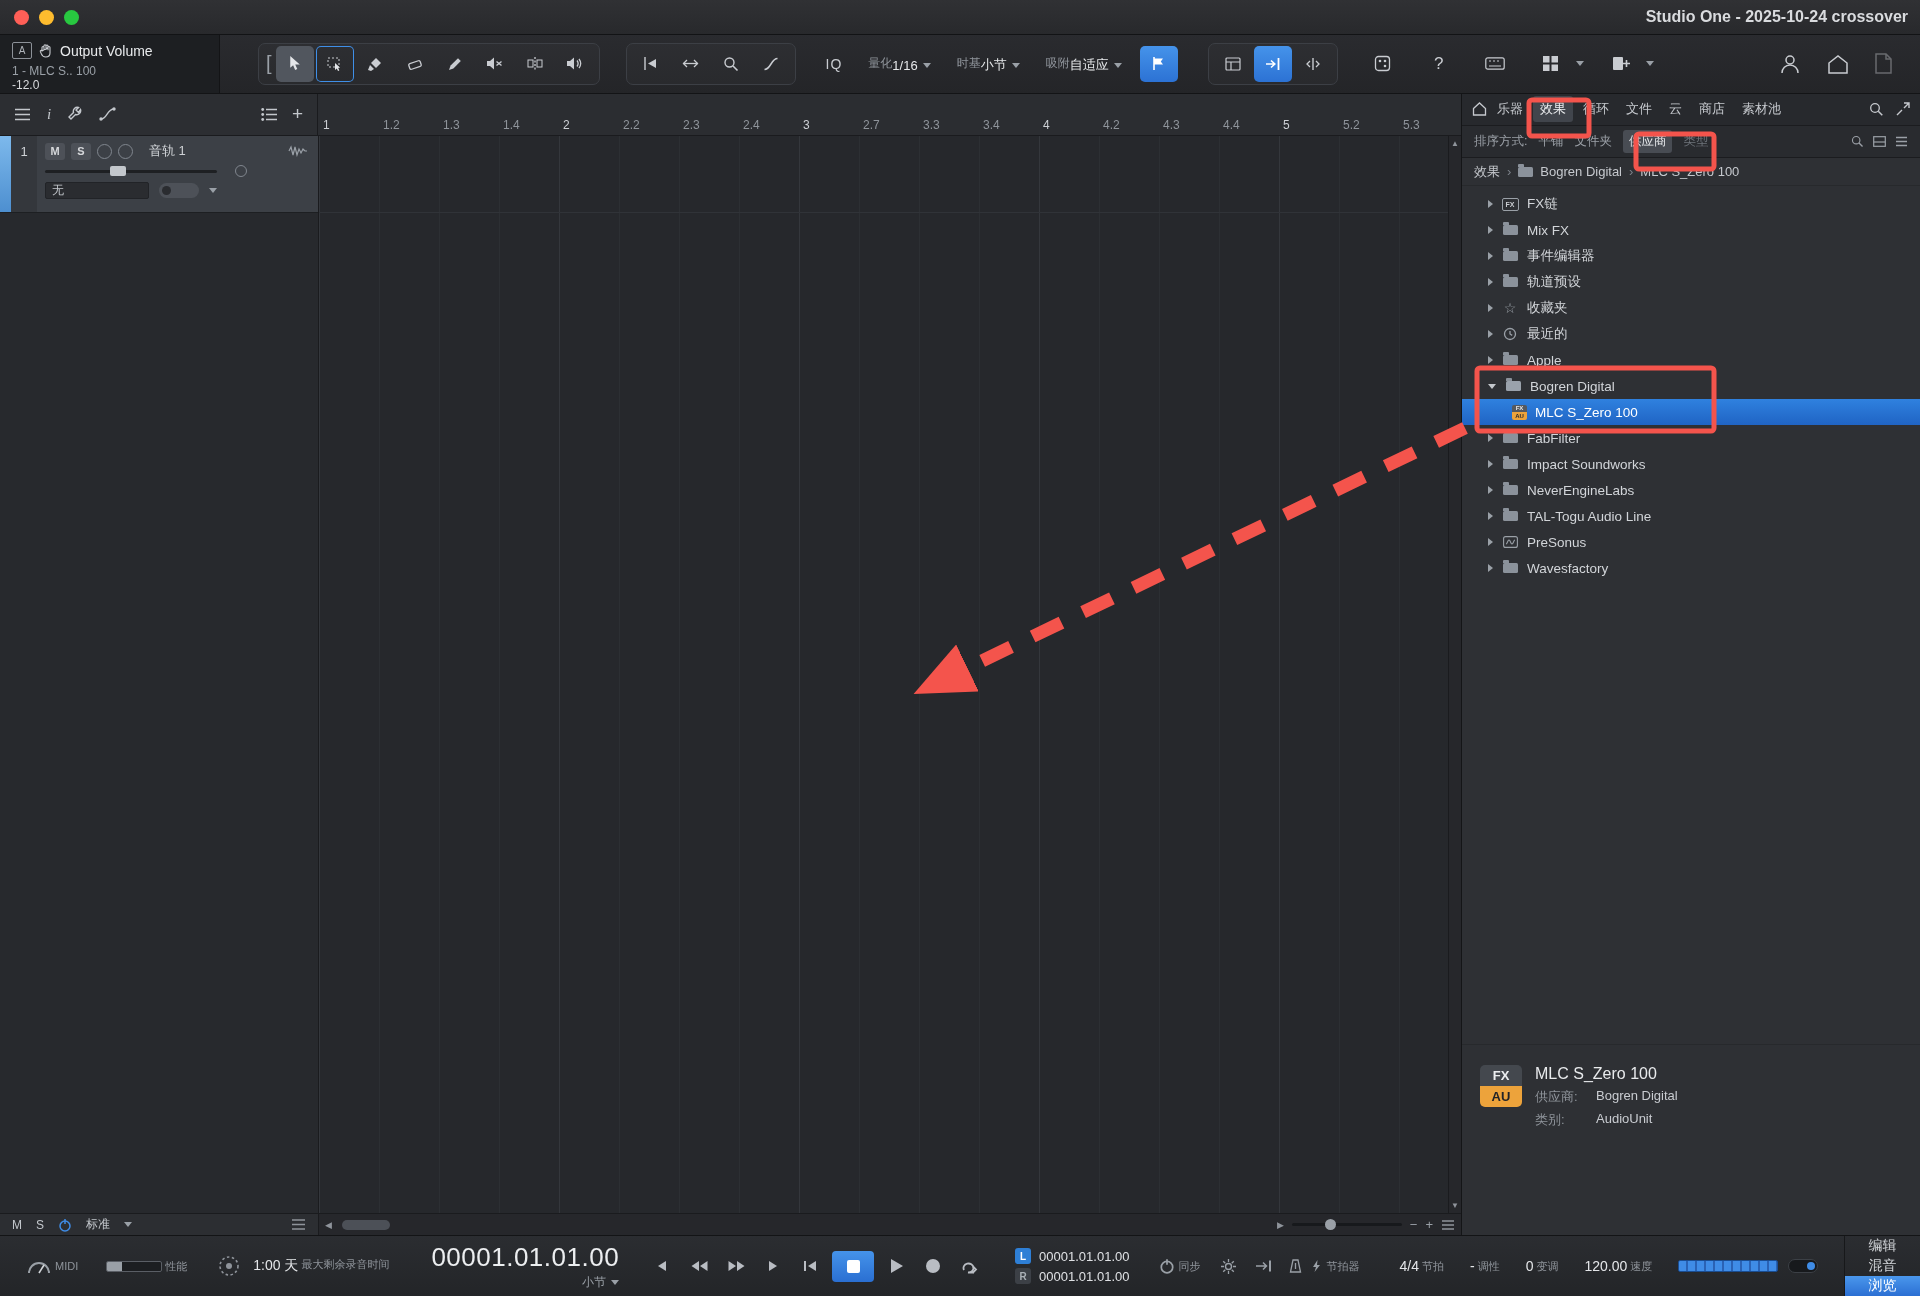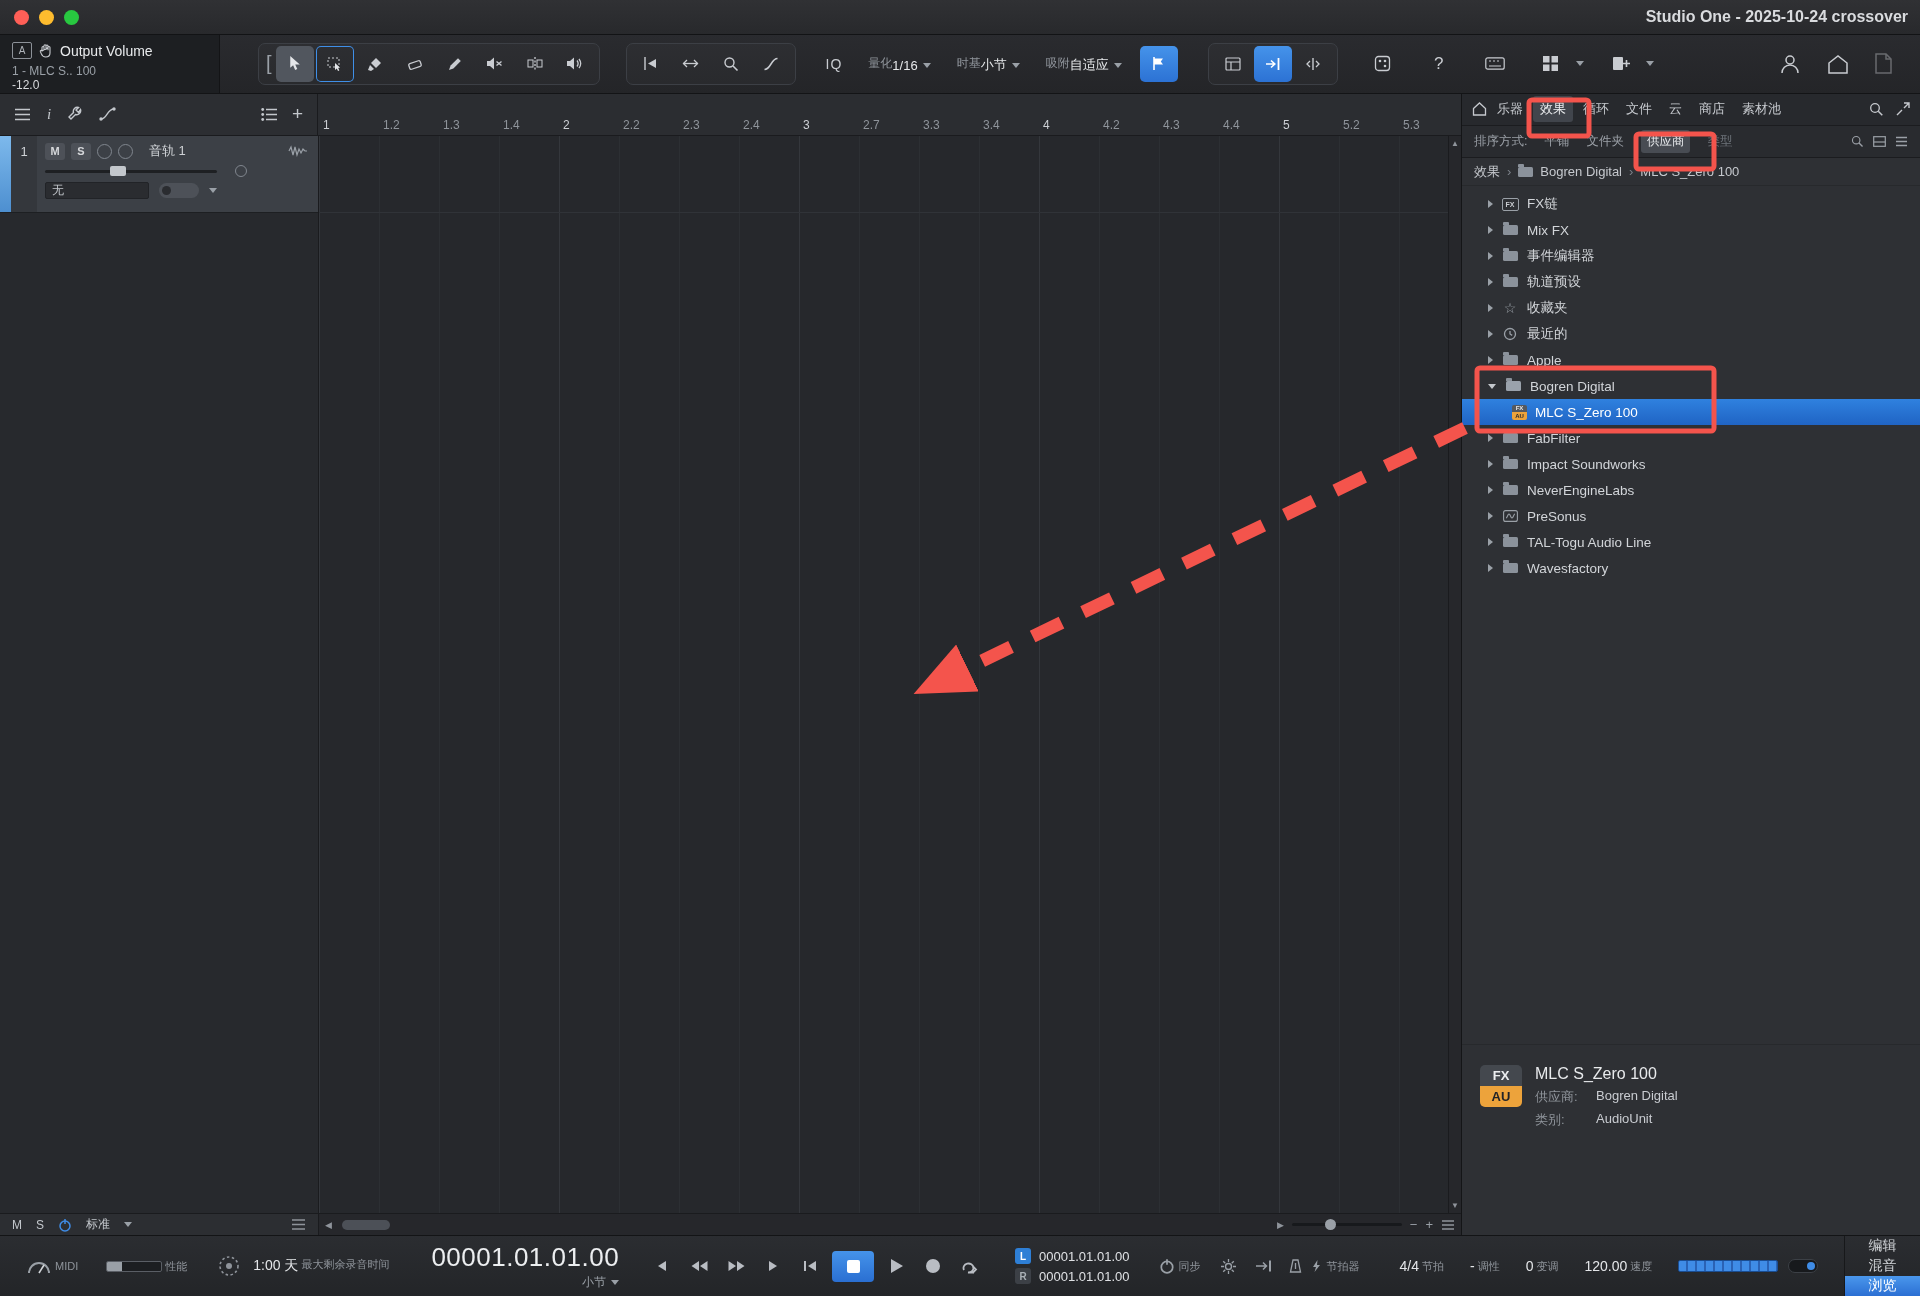--- a/index.html
+++ b/index.html
@@ -97,21 +97,21 @@
            display:flex;flex-direction:column;align-items:center;justify-content:space-between;padding:3px 0;
            font-size:8px;color:#8f949b;box-sizing:border-box;}
 
   
   .browser{flex:1;background:#2e3034;display:flex;flex-direction:column;min-width:0;}
   .btabs{height:32px;flex:0 0 32px;display:flex;align-items:center;gap:3px;padding:0 10px;background:#27292d;
          border-bottom:1px solid #1b1c1f;}
   .btab{padding:4px 7px;font-size:13px;color:#c6c9ce;border-radius:3px;white-space:nowrap;}
   .btab.active{background:#41454c;color:#eceef0;}
   .btabs-right{margin-left:auto;display:flex;align-items:center;gap:12px;}
-  .bsort{height:31px;flex:0 0 31px;display:flex;align-items:center;gap:17px;padding:0 12px;background:#292b2f;
+  .bsort{height:31px;flex:0 0 31px;display:flex;align-items:center;gap:11px;padding:0 12px;background:#292b2f;
          border-bottom:1px solid #1b1c1f;font-size:12.5px;color:#9ba0a7;}
   .sopt{white-space:nowrap;}
   .sopt.active{background:#484c53;color:#e9ebee;border-radius:3px;padding:3px 6px;}
   .sopt.dim{color:#6e737a;}
   .bsort-right{margin-left:auto;display:flex;align-items:center;gap:9px;}
   .bcrumb{height:27px;flex:0 0 27px;display:flex;align-items:center;gap:7px;padding:0 12px;font-size:13px;
           color:#c6c9ce;border-bottom:1px solid #27292c;}
   .chev{color:#7d828a;font-size:13px;}
   .btree{flex:1;padding-top:5px;font-size:13.5px;color:#d2d5d9;overflow:hidden;position:relative;}
   .trrow{height:26px;display:flex;align-items:center;gap:8px;padding-left:26px;box-sizing:border-box;}
@@ -638,33 +638,33 @@
       <div class="trrow">
         <span class="tcaret"></span>
         <span class="ticon">
             <span class="folder"></span>
           </span>
         <span>NeverEngineLabs</span>
       </div>
       <div class="trrow">
         <span class="tcaret"></span>
         <span class="ticon">
+            <span class="folder"></span>
+          </span>
+        <span>TAL-Togu Audio Line</span>
+      </div>
+      <div class="trrow">
+        <span class="tcaret"></span>
+        <span class="ticon">
             <svg width="15" height="12" viewBox="0 0 15 12">
               <rect x="0.6" y="0.6" width="13.8" height="10.8" rx="2" fill="none" stroke="#9aa0a7" stroke-width="1.1"></rect>
               <path d="M3 8c1.5 0 1.5-4 3-4s1.5 4 3 4 1.5-4 3-4" fill="none" stroke="#9aa0a7" stroke-width="1.1"></path>
             </svg>
           </span>
         <span>PreSonus</span>
-      </div>
-      <div class="trrow">
-        <span class="tcaret"></span>
-        <span class="ticon">
-            <span class="folder"></span>
-          </span>
-        <span>TAL-Togu Audio Line</span>
       </div>
       <div class="trrow">
         <span class="tcaret"></span>
         <span class="ticon">
             <span class="folder"></span>
           </span>
         <span>Wavesfactory</span>
       </div>
     </div>
 

